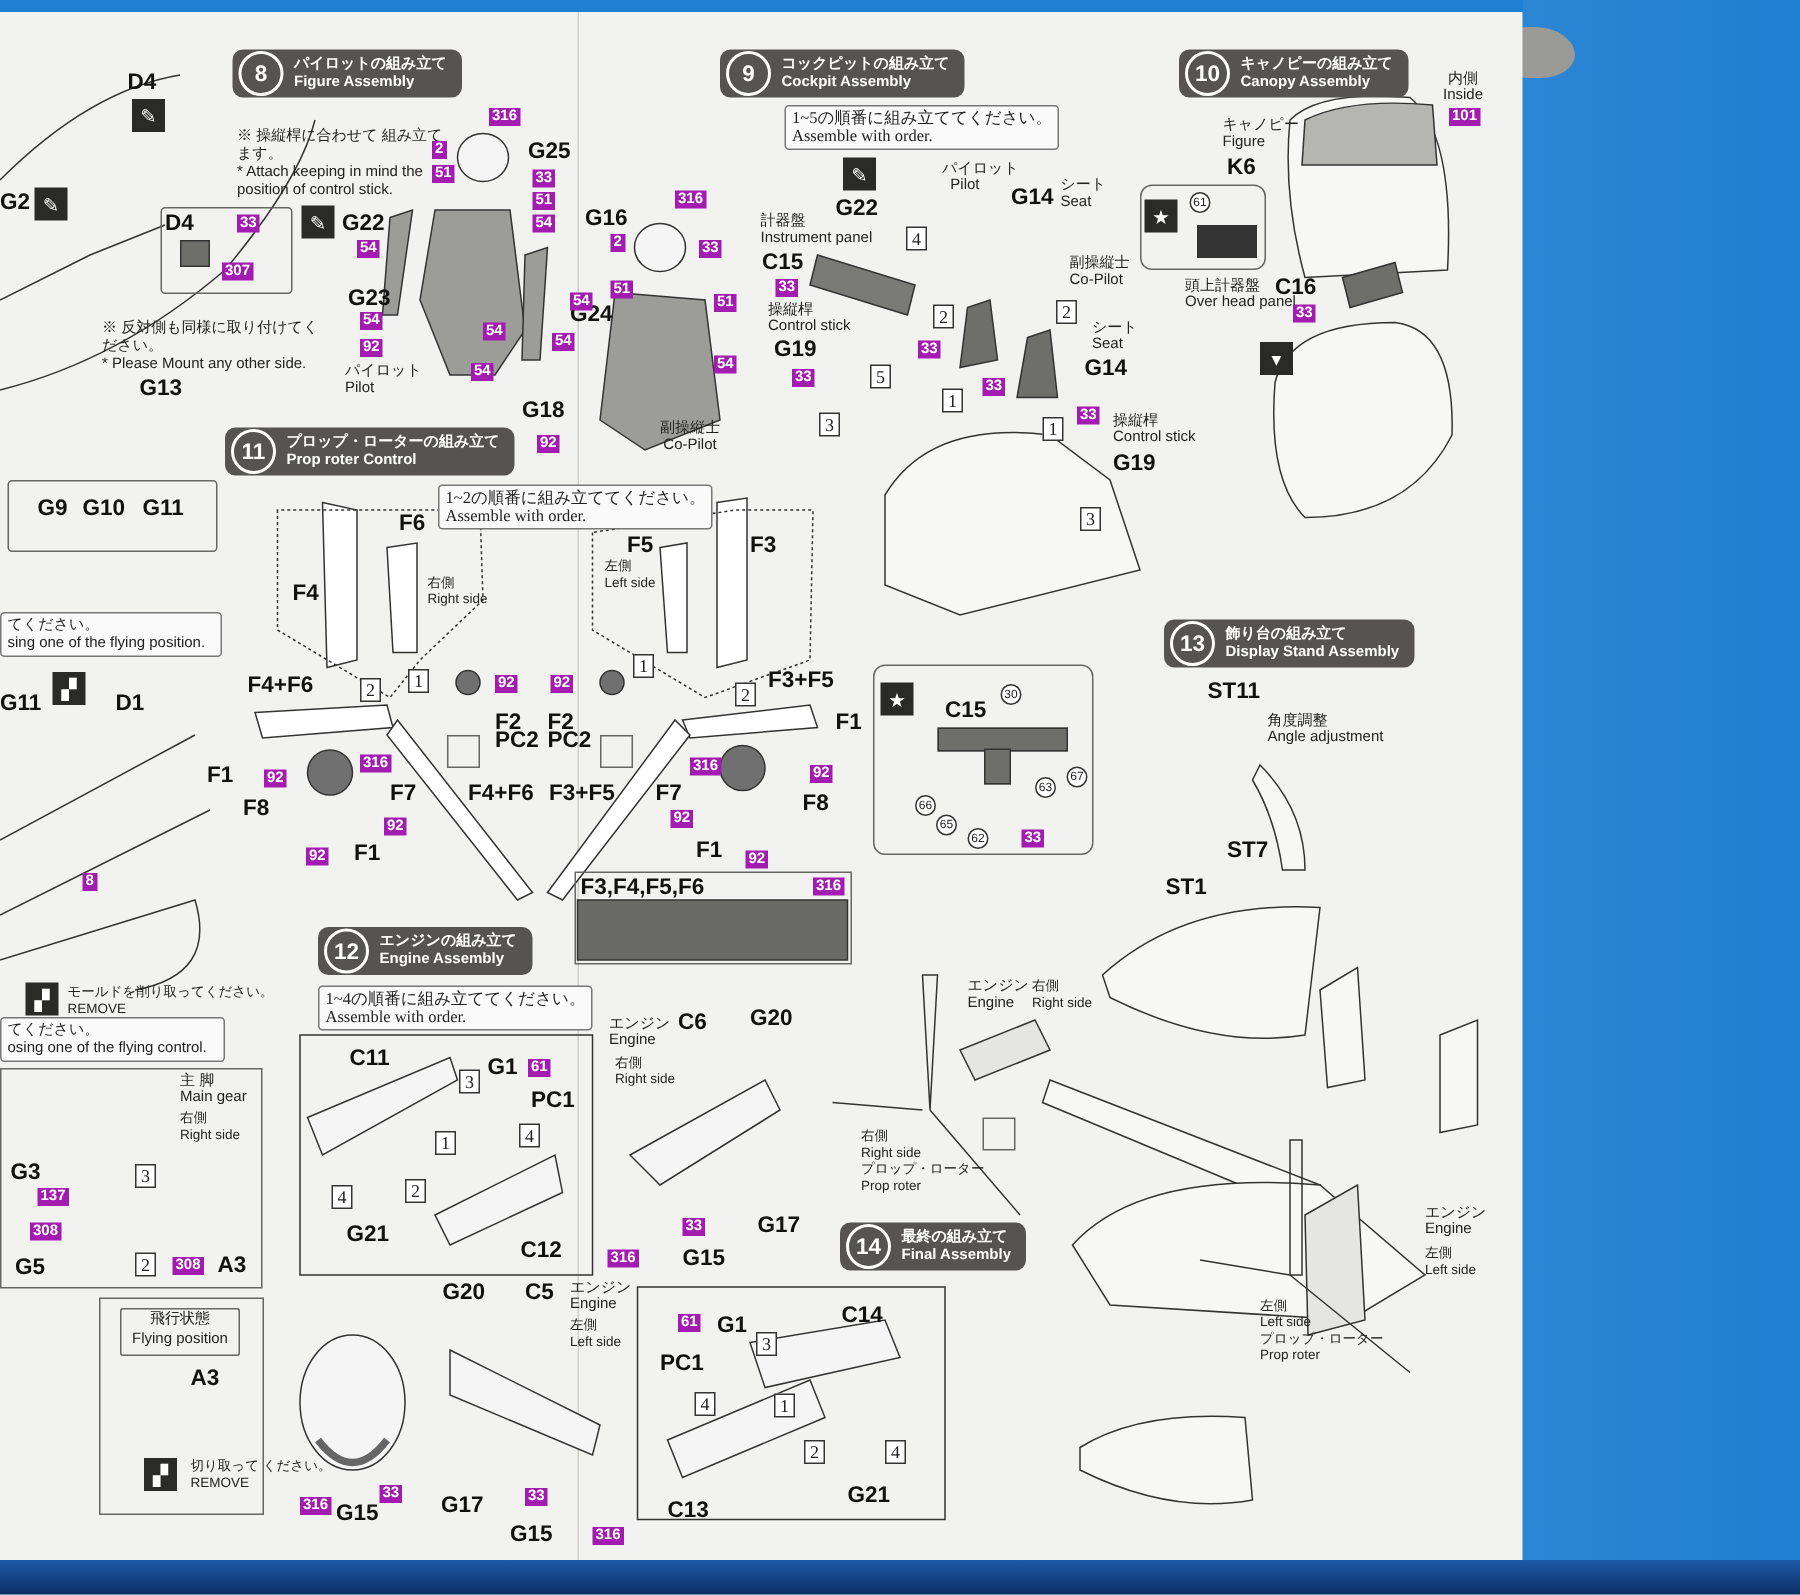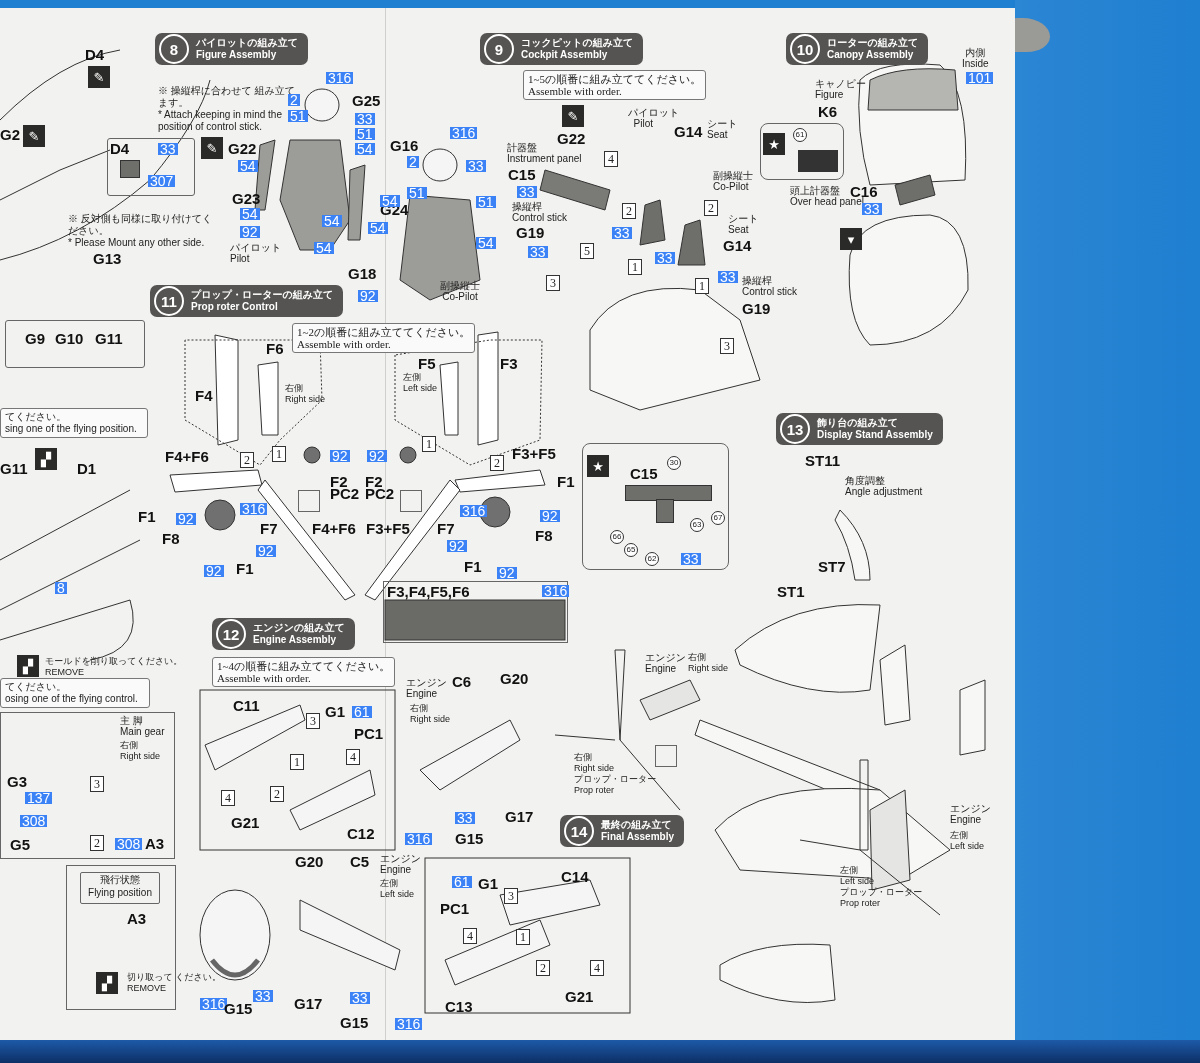--- a/index.html
+++ b/index.html
@@ -12,21 +12,21 @@
   .abs{position:absolute;}
   .hdr{position:absolute;background:#555452;border-radius:7px;color:#fff;height:32px;display:flex;align-items:center;padding:0 10px 0 4px;}
   .hdr .num{width:26px;height:26px;border:2px solid #fff;border-radius:50%;display:flex;align-items:center;justify-content:center;font-weight:bold;font-size:15px;margin-right:7px;}
   .hdr .tt{display:flex;flex-direction:column;line-height:12px;}
   .hdr .jp{font-size:10px;font-weight:bold;}
   .hdr .en{font-size:10px;font-weight:bold;}
   .note{position:absolute;border:1px solid #777;border-radius:3px;background:#fafafa;font-family:"Liberation Serif",serif;font-size:11px;line-height:12px;padding:2px 4px;}
   .lbl{position:absolute;font-weight:bold;font-size:15px;color:#111;}
   .sub{position:absolute;font-size:9px;line-height:11px;color:#222;}
   .sub.md{font-size:10px;}
-  .badge{position:absolute;background:#3b82f6;color:#fff;font-size:14px;font-weight:normal;padding:0 2px;line-height:12px;}
+  .badge{position:absolute;background:#a21caf;color:#fff;font-size:10px;font-weight:bold;padding:0 2px;line-height:12px;}
   .circ{position:absolute;width:12px;height:12px;border:1px solid #333;border-radius:50%;font-size:8px;line-height:12px;text-align:center;background:#fff;}
   .step{position:absolute;border:1px solid #333;background:#fff;font-family:"Liberation Serif",serif;font-size:12px;width:12px;height:14px;line-height:14px;text-align:center;}
   .box{position:absolute;border:1px solid #666;border-radius:3px;}
   .icon-sq{position:absolute;width:22px;height:22px;background:#2a2a28;color:#fff;display:flex;align-items:center;justify-content:center;font-size:13px;}
   .dark{position:absolute;background:#6e6e6a;border:1px solid #333;}
   svg.lines{position:absolute;left:0;top:0;}
 </style>
 </head>
 <body>
 
@@ -119,21 +119,21 @@
 <div class="hdr" style="left:480px;top:33px;">
   <div class="num">9</div>
   <div class="tt">
       <span class="jp">コックピットの組み立て</span>
       <span class="en">Cockpit Assembly</span>
     </div>
 </div>
 <div class="hdr" style="left:786px;top:33px;">
   <div class="num">10</div>
   <div class="tt">
-      <span class="jp">ローターの組み立て</span>
+      <span class="jp">キャノピーの組み立て</span>
       <span class="en">Canopy Assembly</span>
     </div>
 </div>
 <div class="hdr" style="left:150px;top:285px;">
   <div class="num">11</div>
   <div class="tt">
       <span class="jp">プロップ・ローターの組み立て</span>
       <span class="en">Prop roter Control</span>
     </div>
 </div>

